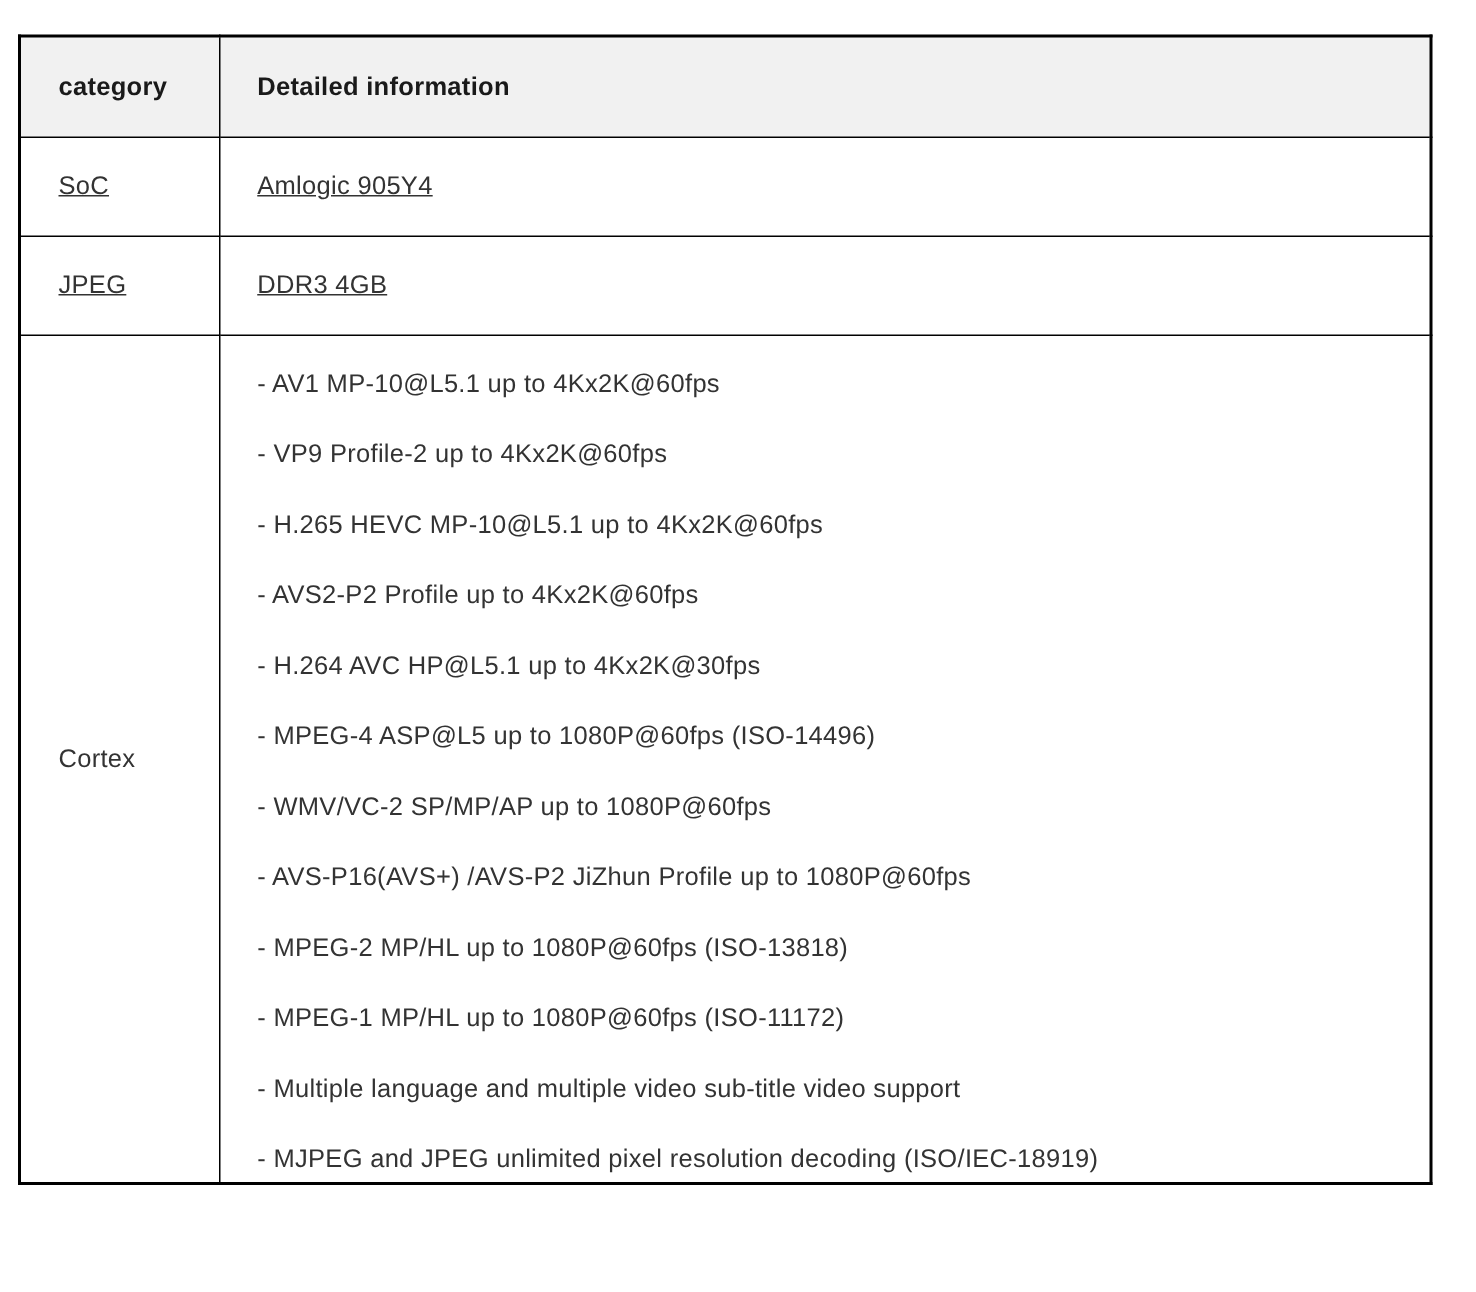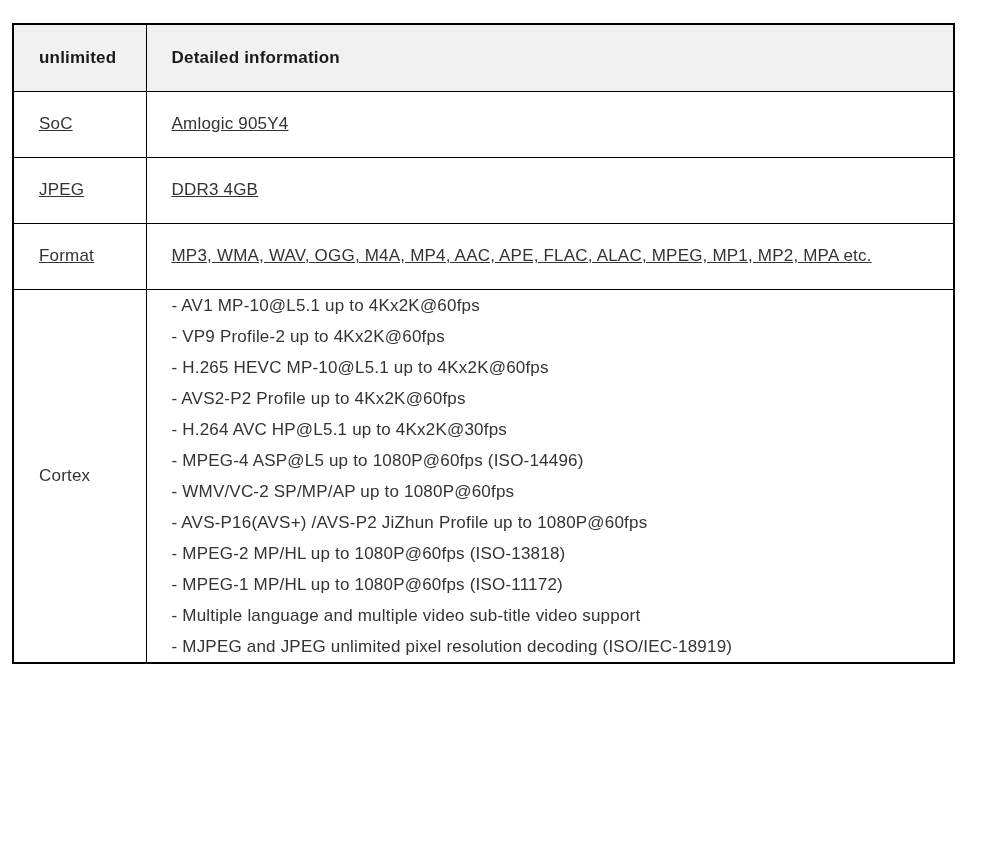--- a/index.html
+++ b/index.html
@@ -43,49 +43,46 @@
     color: #1a1a1a;
   }
   table.spec-table tbody tr.simple-row { height: 66px; text-decoration: underline; }
   td.decoder-cell {
     padding-top: 17px;
     padding-bottom: 17px;
   }
   .decoder-line {
     line-height: 31px;
     white-space: nowrap;
+    margin-top: 16px;
   }
 </style>
 </head>
 <body>
 
 <div class="canvas">
   <table class="spec-table">
     <colgroup>
       <col class="col-cat">
       <col class="col-det">
     </colgroup>
     <thead>
       <tr>
-        <th>unlimited</th>
+        <th>category</th>
         <th>Detailed information</th>
       </tr>
     </thead>
     <tbody>
       <tr class="simple-row">
         <td>SoC</td>
         <td>Amlogic 905Y4</td>
       </tr>
       <tr class="simple-row">
         <td>JPEG</td>
         <td>DDR3 4GB</td>
-      </tr>
-      <tr class="simple-row">
-        <td>Format</td>
-        <td>MP3, WMA, WAV, OGG, M4A, MP4, AAC, APE, FLAC, ALAC, MPEG, MP1, MP2, MPA etc.</td>
       </tr>
       <tr>
         <td>Cortex</td>
         <td class="decoder-cell">
           <div class="decoder-line">- AV1 MP-10@L5.1 up to 4Kx2K@60fps</div>
           <div class="decoder-line">- VP9 Profile-2 up to 4Kx2K@60fps</div>
           <div class="decoder-line">- H.265 HEVC MP-10@L5.1 up to 4Kx2K@60fps</div>
           <div class="decoder-line">- AVS2-P2 Profile up to 4Kx2K@60fps</div>
           <div class="decoder-line">- H.264 AVC HP@L5.1 up to 4Kx2K@30fps</div>
           <div class="decoder-line">- MPEG-4 ASP@L5 up to 1080P@60fps (ISO-14496)</div>

